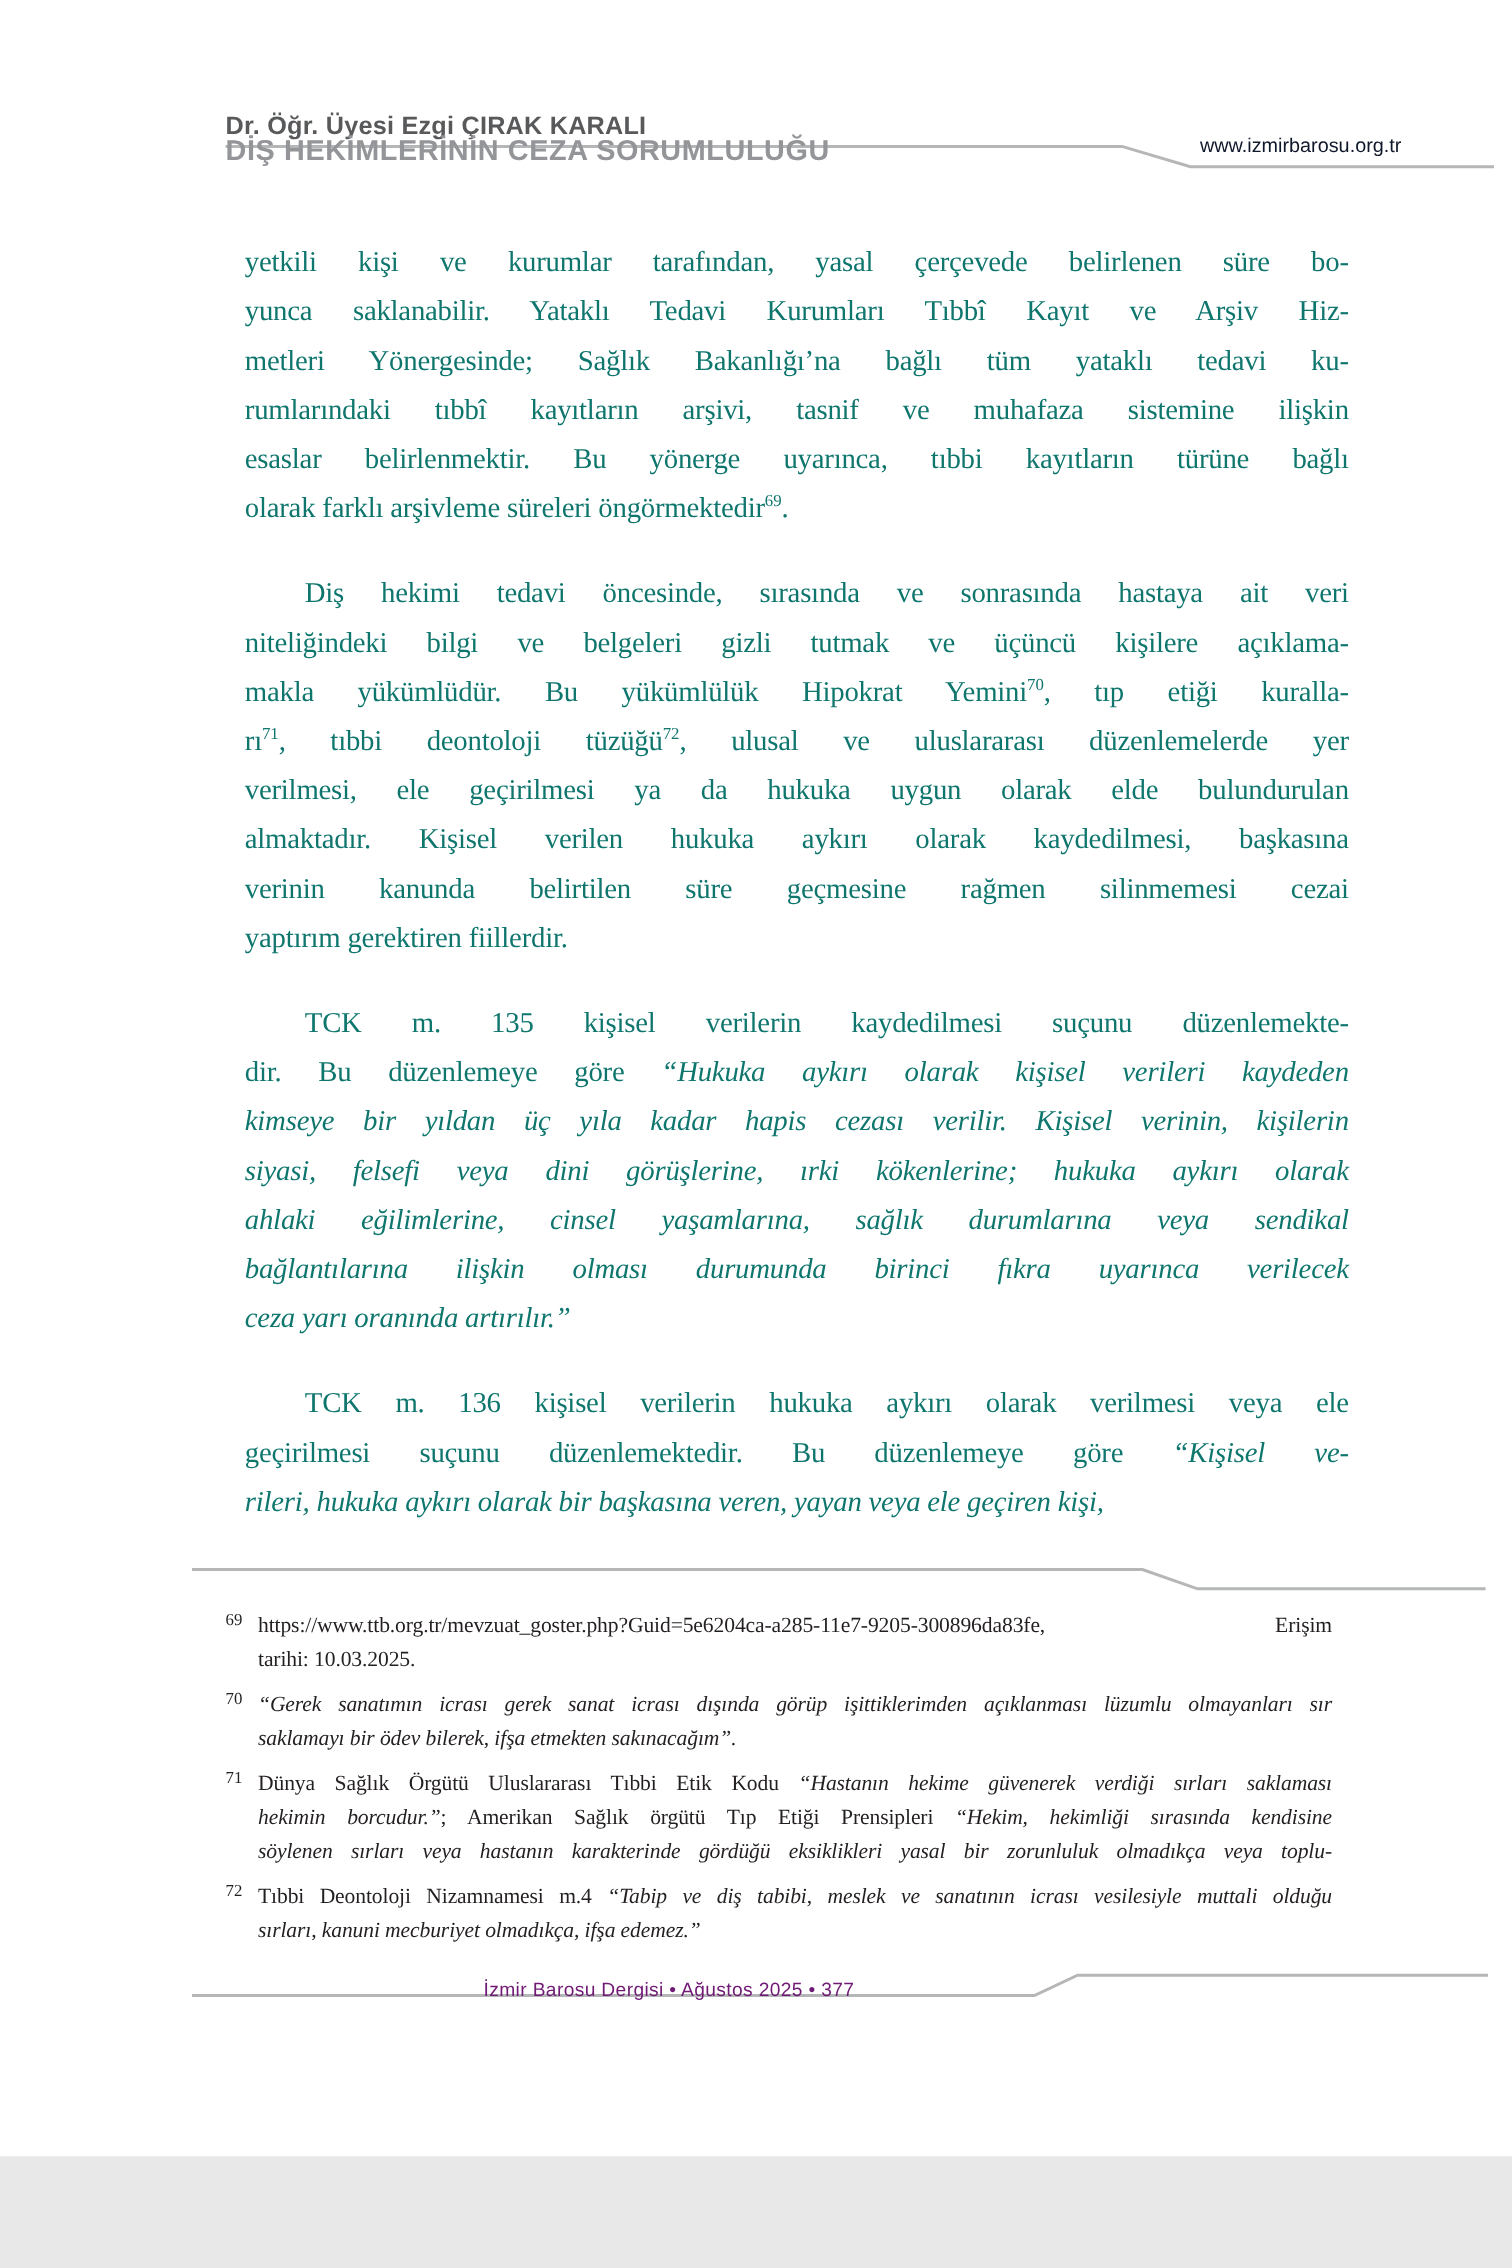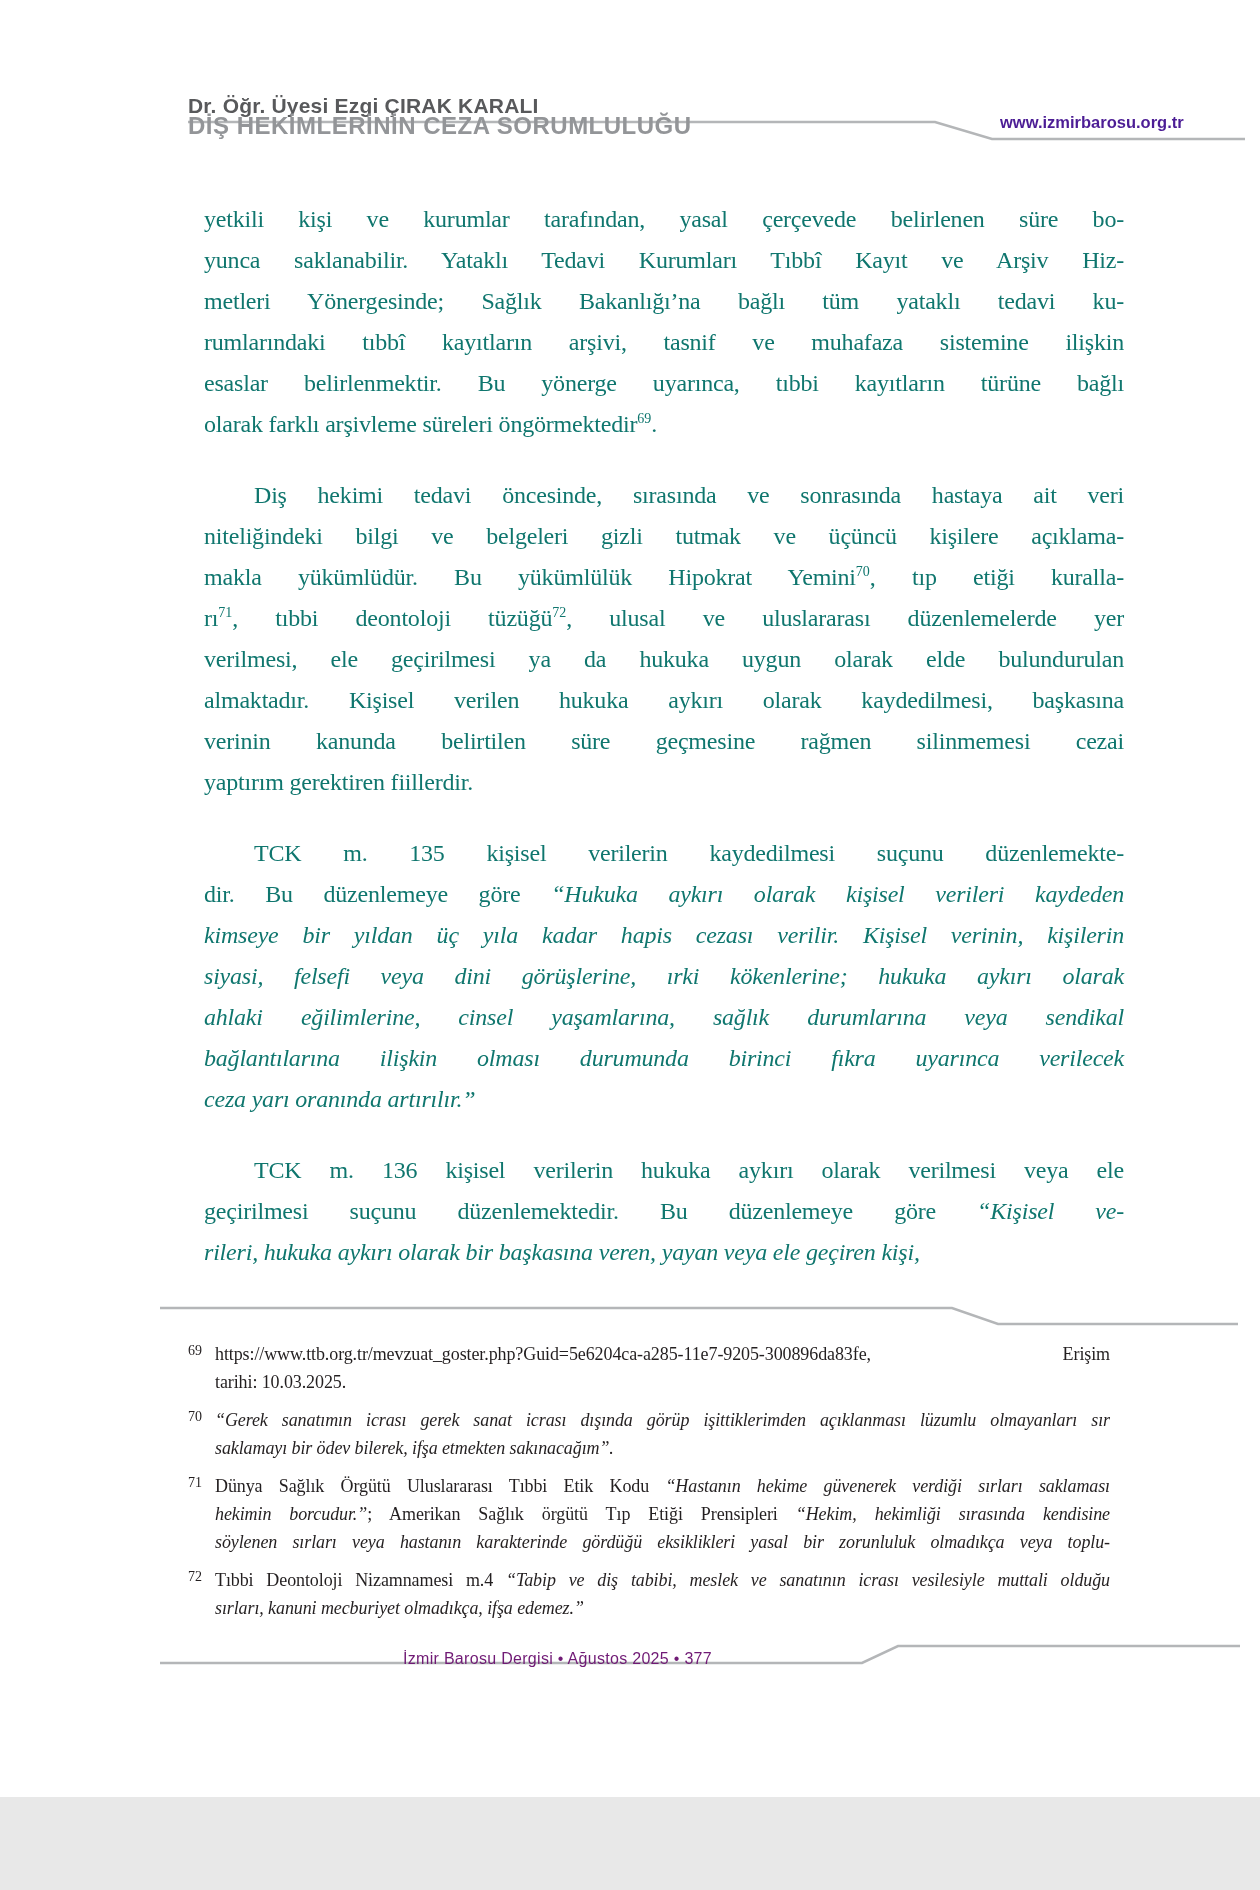--- a/index.html
+++ b/index.html
@@ -19,21 +19,21 @@
   }
   .header-title{
     position:absolute;left:188px;top:112px;
     font-family:"Liberation Sans","DejaVu Sans",sans-serif;
     font-weight:bold;font-size:24px;letter-spacing:0.5px;
     color:#939598;
   }
   .header-website{
     position:absolute;left:1000px;top:113px;width:145px;
     font-family:"Liberation Sans","DejaVu Sans",sans-serif;
-    font-size:16.5px;color:#4c1d95;text-align:right;white-space:nowrap;font-weight:bold;
+    font-size:16.5px;color:#0f172a;text-align:right;white-space:nowrap;
   }
   
   .deco{position:absolute;left:0;top:0;pointer-events:none;}
   
   .body-text{
     position:absolute;left:204px;top:199px;width:920px;
     font-size:24px;line-height:41px;color:#0f766e;
     letter-spacing:-0.2px;
   }
   .para{margin:0 0 30px 0;}

